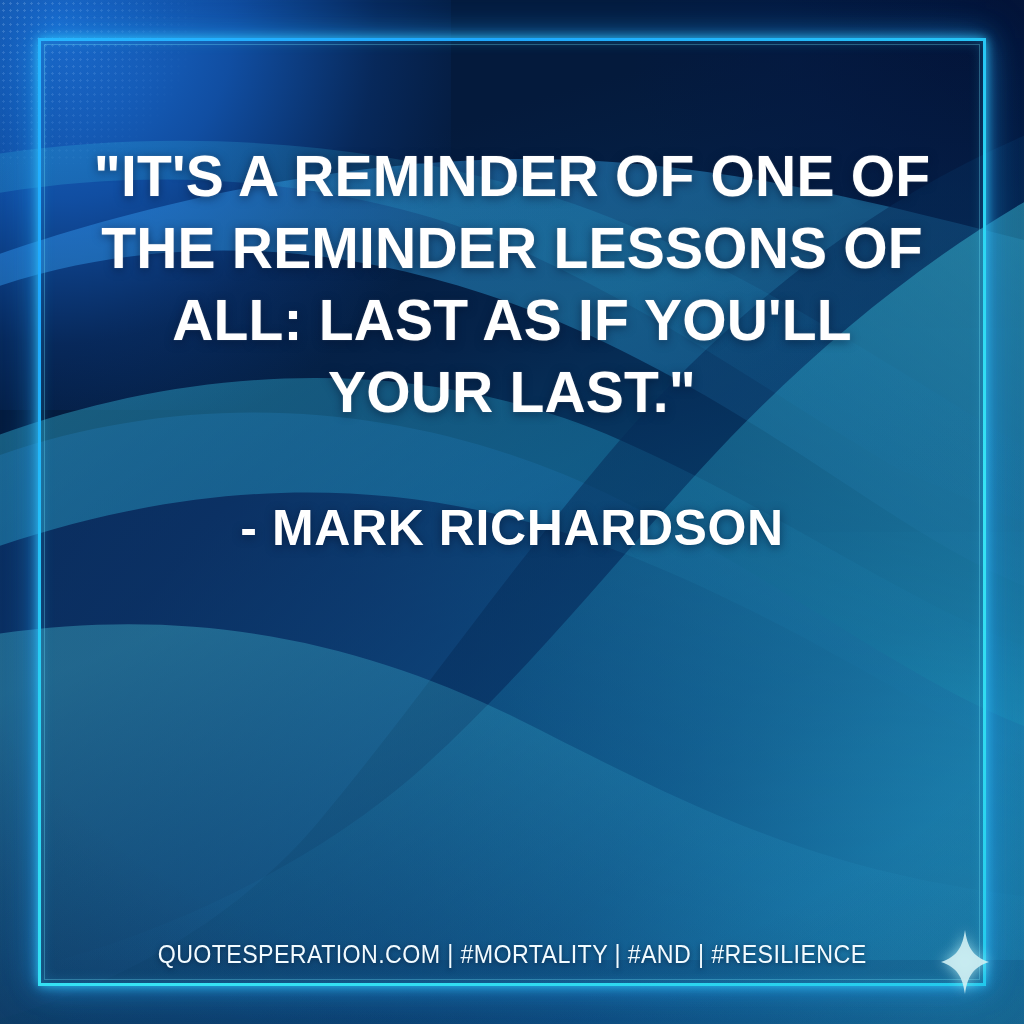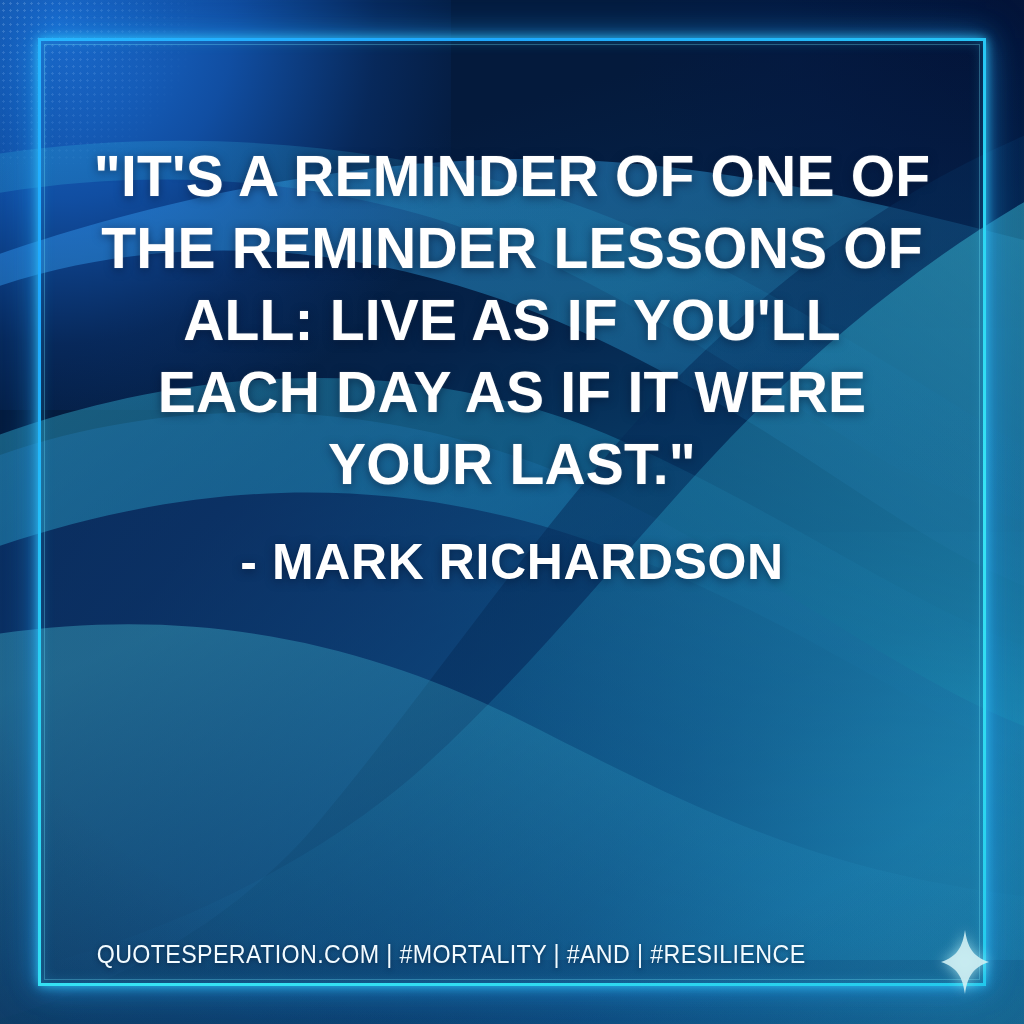--- a/index.html
+++ b/index.html
@@ -83,34 +83,35 @@
   .quote-line {
     color: #ffffff;
     font-size: 57px;
     line-height: 72px;
     font-weight: bold;
     letter-spacing: 0.2px;
     text-shadow: 0 2px 10px rgba(2,16,44,0.55), 0 0 2px rgba(255,255,255,0.25);
     white-space: nowrap;
   }
   .author {
-    margin-top: 32px;
+    margin-top: 70px;
     color: #ffffff;
     font-size: 50px;
     line-height: 60px;
     font-weight: bold;
     letter-spacing: 0.6px;
     text-shadow: 0 2px 10px rgba(2,16,44,0.55);
   }
 
   
   .footer {
     position: absolute;
     left: 70px; right: 70px;
     top: 940px;
+    text-align: center;
   }
   .footer-text {
     display: inline-block;
     color: #f2fbff;
     font-size: 25px;
     letter-spacing: 0.4px;
     font-weight: normal;
     transform: scaleX(0.93);
     text-shadow: 0 1px 6px rgba(0,20,45,0.6);
     white-space: nowrap;
@@ -178,22 +179,21 @@
   </svg>
 
   <div class="vignette"></div>
 
   <div class="frame"></div>
   <div class="frame-inner"></div>
 
   <div class="content">
     <div class="quote-line">"IT'S A REMINDER OF ONE OF</div>
     <div class="quote-line">THE REMINDER LESSONS OF</div>
-    <div class="quote-line">ALL: LIVE AS IF YOU'LL</div>
-    <div class="quote-line">EACH DAY AS IF IT WERE</div>
+    <div class="quote-line">ALL: LAST AS IF YOU'LL</div>
     <div class="quote-line">YOUR LAST."</div>
     <div class="author">- MARK RICHARDSON</div>
   </div>
 
   <div class="footer">
     <span class="footer-text">QUOTESPERATION.COM | #MORTALITY | #AND | #RESILIENCE</span>
   </div>
 
   <div class="sparkle">
     <svg viewBox="0 0 48 64" aria-hidden="true">

